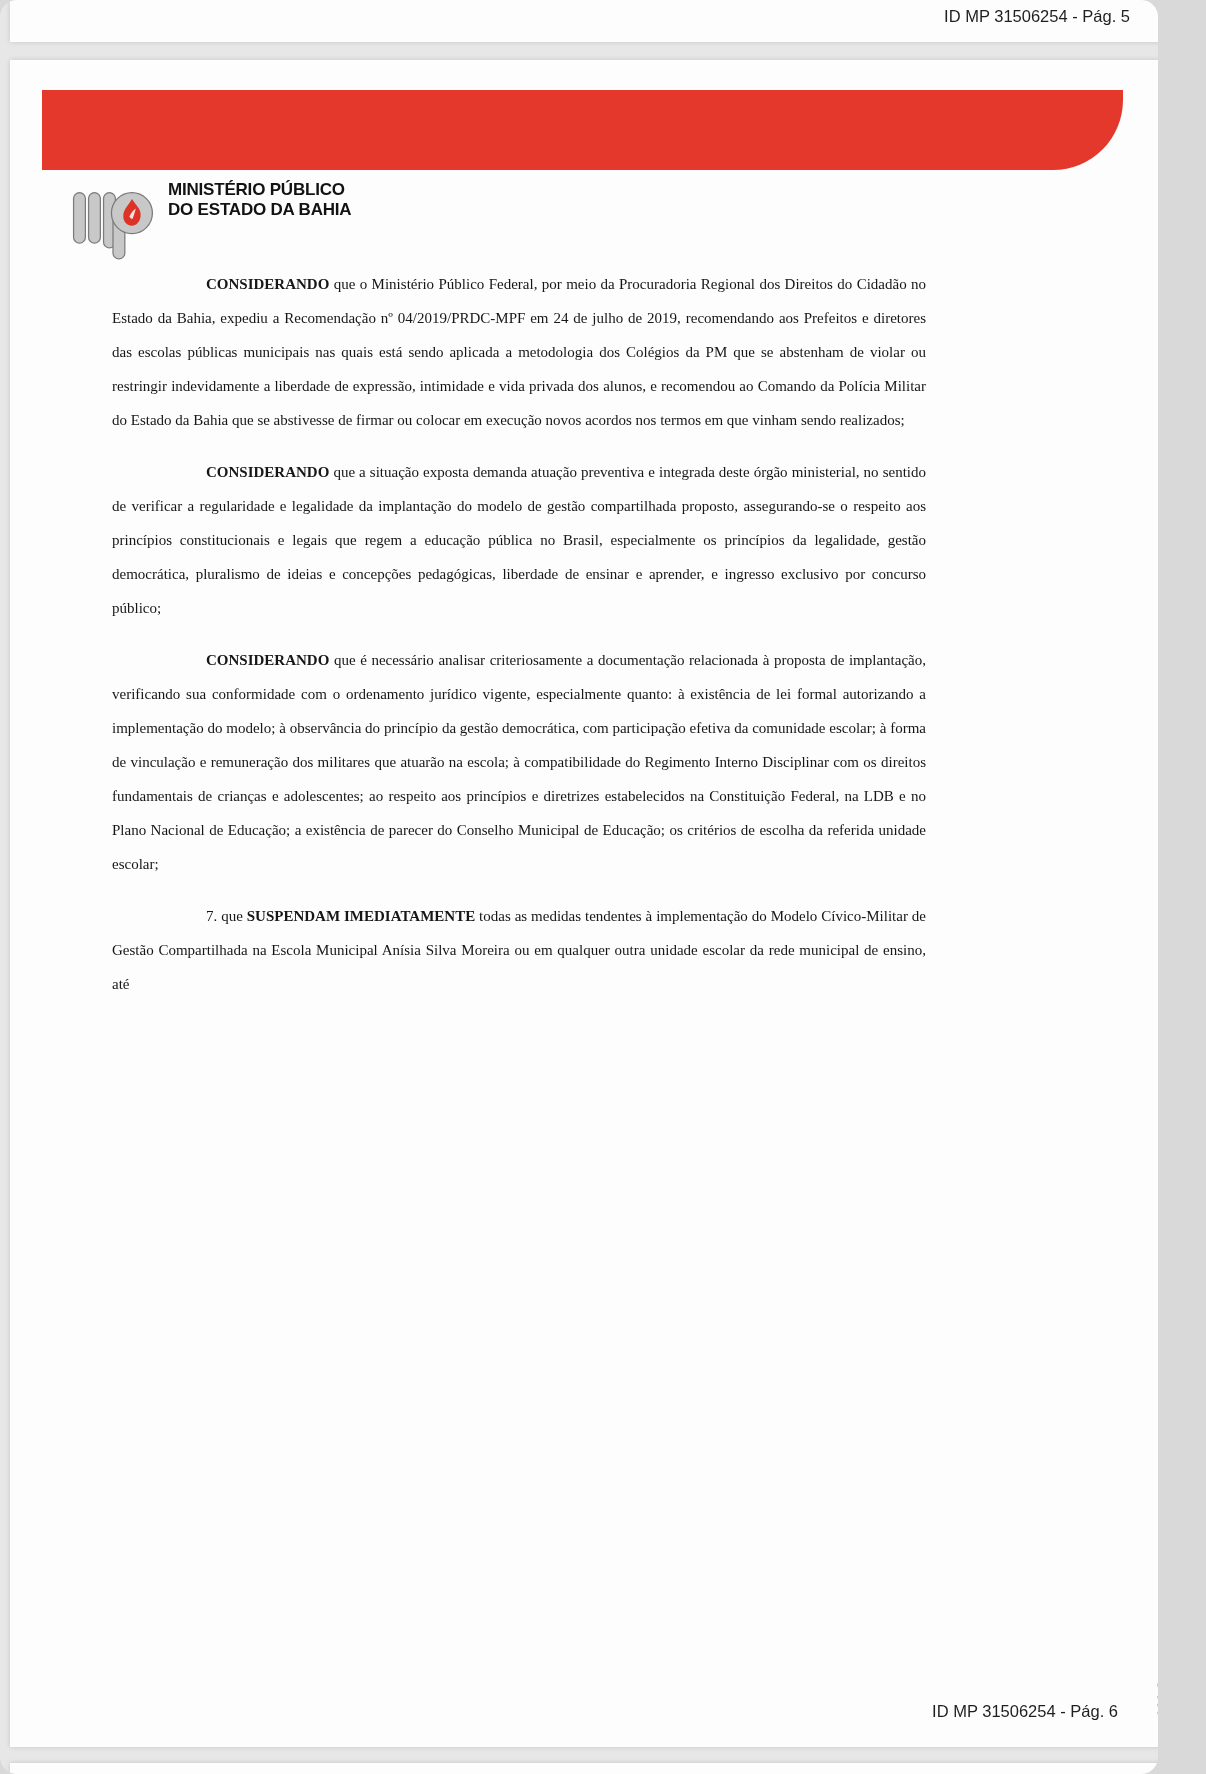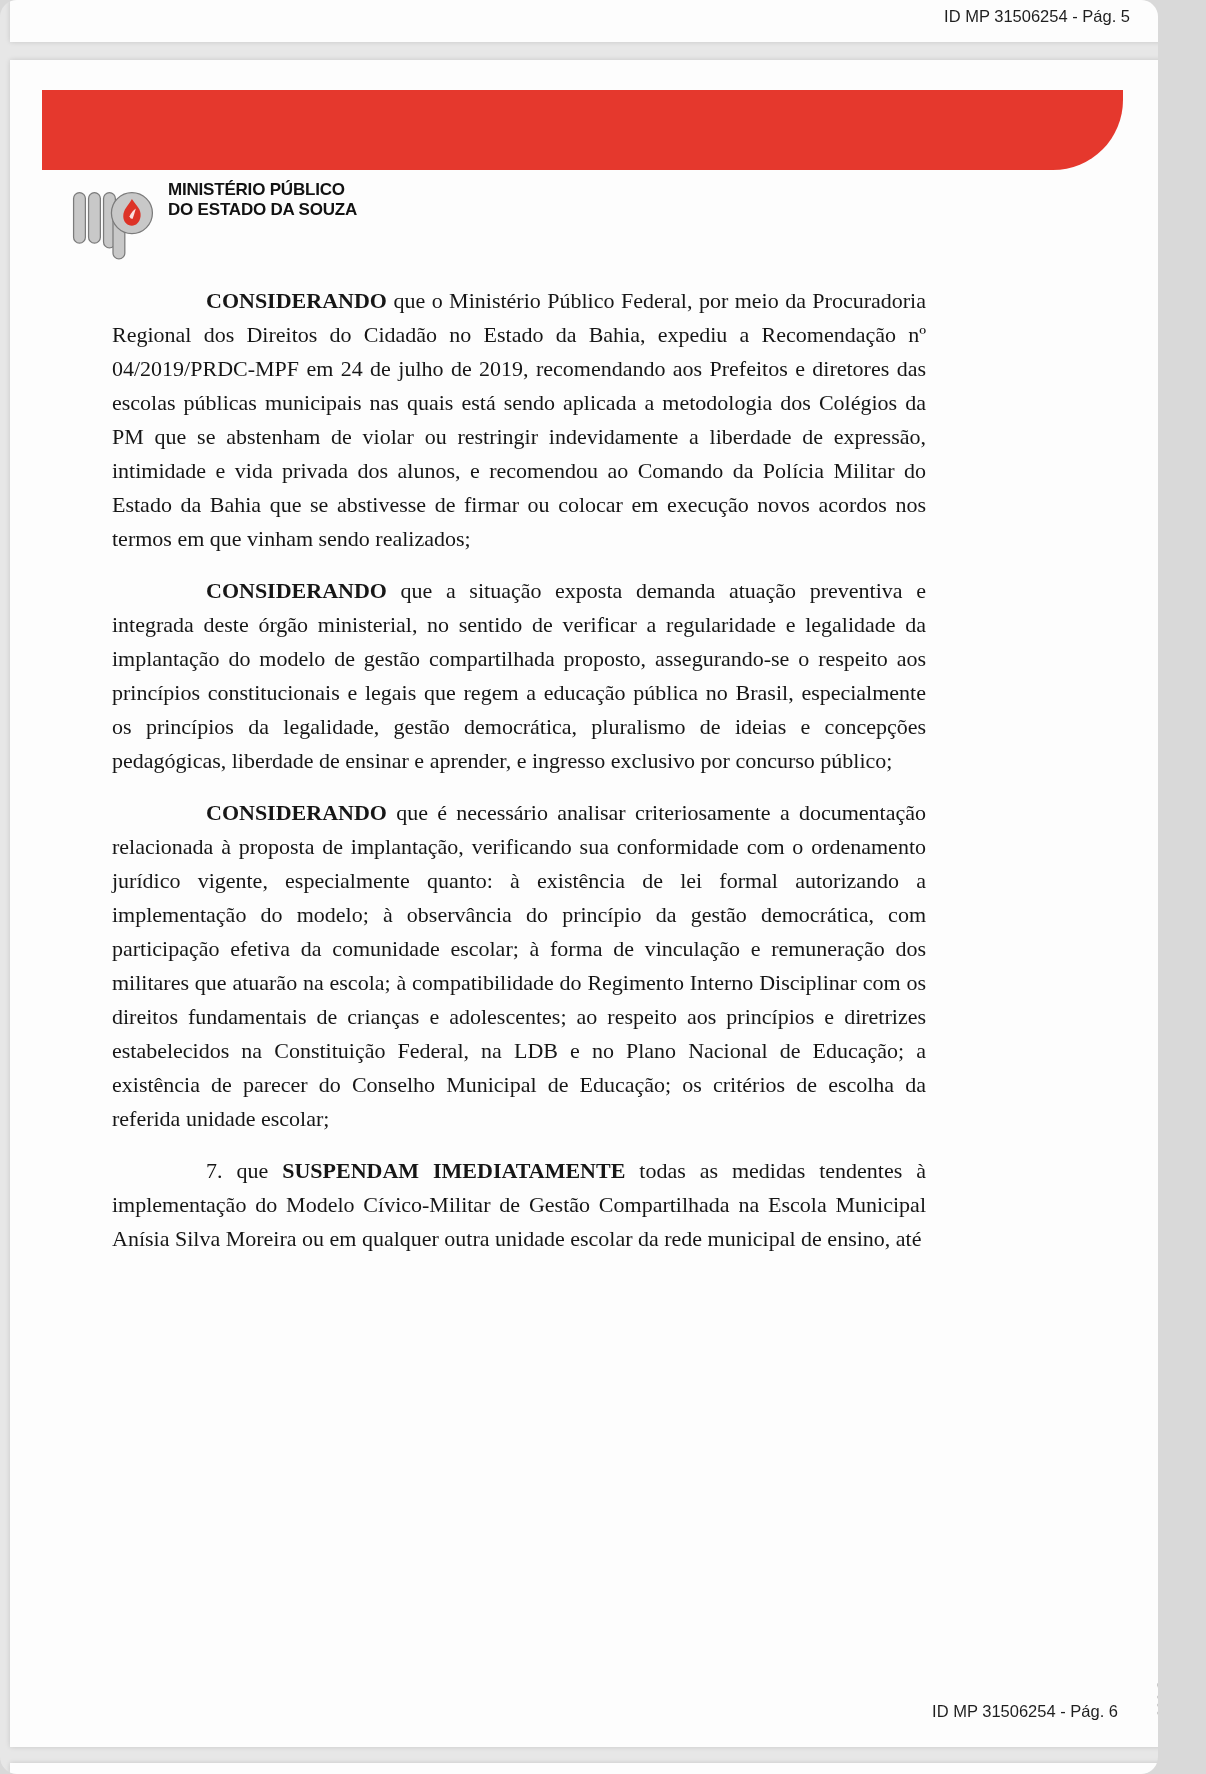--- a/index.html
+++ b/index.html
@@ -29,22 +29,22 @@
     background:#e5382d; border-radius:0 0 70px 0;
   }
 
   .logo-row { position:absolute; left:62px; top:120px; display:flex; gap:14px; }
   .logo-text {
     font-family:"Liberation Sans", sans-serif; font-weight:700;
     font-size:17px; line-height:20px; letter-spacing:-0.2px; color:#121212;
   }
 
   .content {
-    position:absolute; left:102px; top:224px; width:814px;
-    font-size:22px; line-height:34px; text-align:justify;
+    position:absolute; left:102px; top:207px; width:814px;
+    font-size:15px; line-height:34px; text-align:justify;
   }
   .content p { text-indent:94px; margin-bottom:18px; }
   .content b { font-weight:700; }
 
   .signature {
     position:absolute; left:1147px; top:1610px; width:1115px;
     transform:rotate(-90deg); transform-origin:0 0;
     font-family:"Liberation Sans", sans-serif;
     font-size:13.5px; line-height:19px; color:#2e2e2e; white-space:nowrap;
   }
@@ -88,21 +88,21 @@
             <rect x="40" y="16" width="15" height="70" rx="7.5"></rect>
             <rect x="52" y="42" width="15" height="58" rx="7.5"></rect>
             <circle cx="76" cy="42" r="26"></circle>
           </g>
           <path d="M76 24 c6 9 12 13 11 22 c-1 8 -6 12 -11 12 c-6 0 -11 -5 -11 -12 c0 -9 6 -13 11 -22 z" fill="#dd3327"></path>
           <path d="M73 46 q3 -7 8 -10 q-2 7 -4 13 q-3 1 -4 -3 z" fill="#ffffff" opacity="0.85"></path>
         </svg>
       </span>
       <div class="logo-text">
         <div>MINISTÉRIO PÚBLICO</div>
-        <div>DO ESTADO DA SOUZA</div>
+        <div>DO ESTADO DA BAHIA</div>
       </div>
     </div>
 
     <div class="content">
       <p><b>CONSIDERANDO</b><span> que o Ministério Público Federal, por meio da Procuradoria Regional dos Direitos do Cidadão no Estado da Bahia, expediu a Recomendação nº 04/2019/PRDC-MPF em 24 de julho de 2019, recomendando aos Prefeitos e diretores das escolas públicas municipais nas quais está sendo aplicada a metodologia dos Colégios da PM que se abstenham de violar ou restringir indevidamente a liberdade de expressão, intimidade e vida privada dos alunos, e recomendou ao Comando da Polícia Militar do Estado da Bahia que se abstivesse de firmar ou colocar em execução novos acordos nos termos em que vinham sendo realizados;</span></p>
       <p><b>CONSIDERANDO</b><span> que a situação exposta demanda atuação preventiva e integrada deste órgão ministerial, no sentido de verificar a regularidade e legalidade da implantação do modelo de gestão compartilhada proposto, assegurando-se o respeito aos princípios constitucionais e legais que regem a educação pública no Brasil, especialmente os princípios da legalidade, gestão democrática, pluralismo de ideias e concepções pedagógicas, liberdade de ensinar e aprender, e ingresso exclusivo por concurso público;</span></p>
       <p><b>CONSIDERANDO</b><span> que é necessário analisar criteriosamente a documentação relacionada à proposta de implantação, verificando sua conformidade com o ordenamento jurídico vigente, especialmente quanto: à existência de lei formal autorizando a implementação do modelo; à observância do princípio da gestão democrática, com participação efetiva da comunidade escolar; à forma de vinculação e remuneração dos militares que atuarão na escola; à compatibilidade do Regimento Interno Disciplinar com os direitos fundamentais de crianças e adolescentes; ao respeito aos princípios e diretrizes estabelecidos na Constituição Federal, na LDB e no Plano Nacional de Educação; a existência de parecer do Conselho Municipal de Educação; os critérios de escolha da referida unidade escolar;</span></p>
       <p><span>7. que </span><b>SUSPENDAM IMEDIATAMENTE</b><span> todas as medidas tendentes à implementação do Modelo Cívico-Militar de Gestão Compartilhada na Escola Municipal Anísia Silva Moreira ou em qualquer outra unidade escolar da rede municipal de ensino, até</span></p>
     </div>
 

